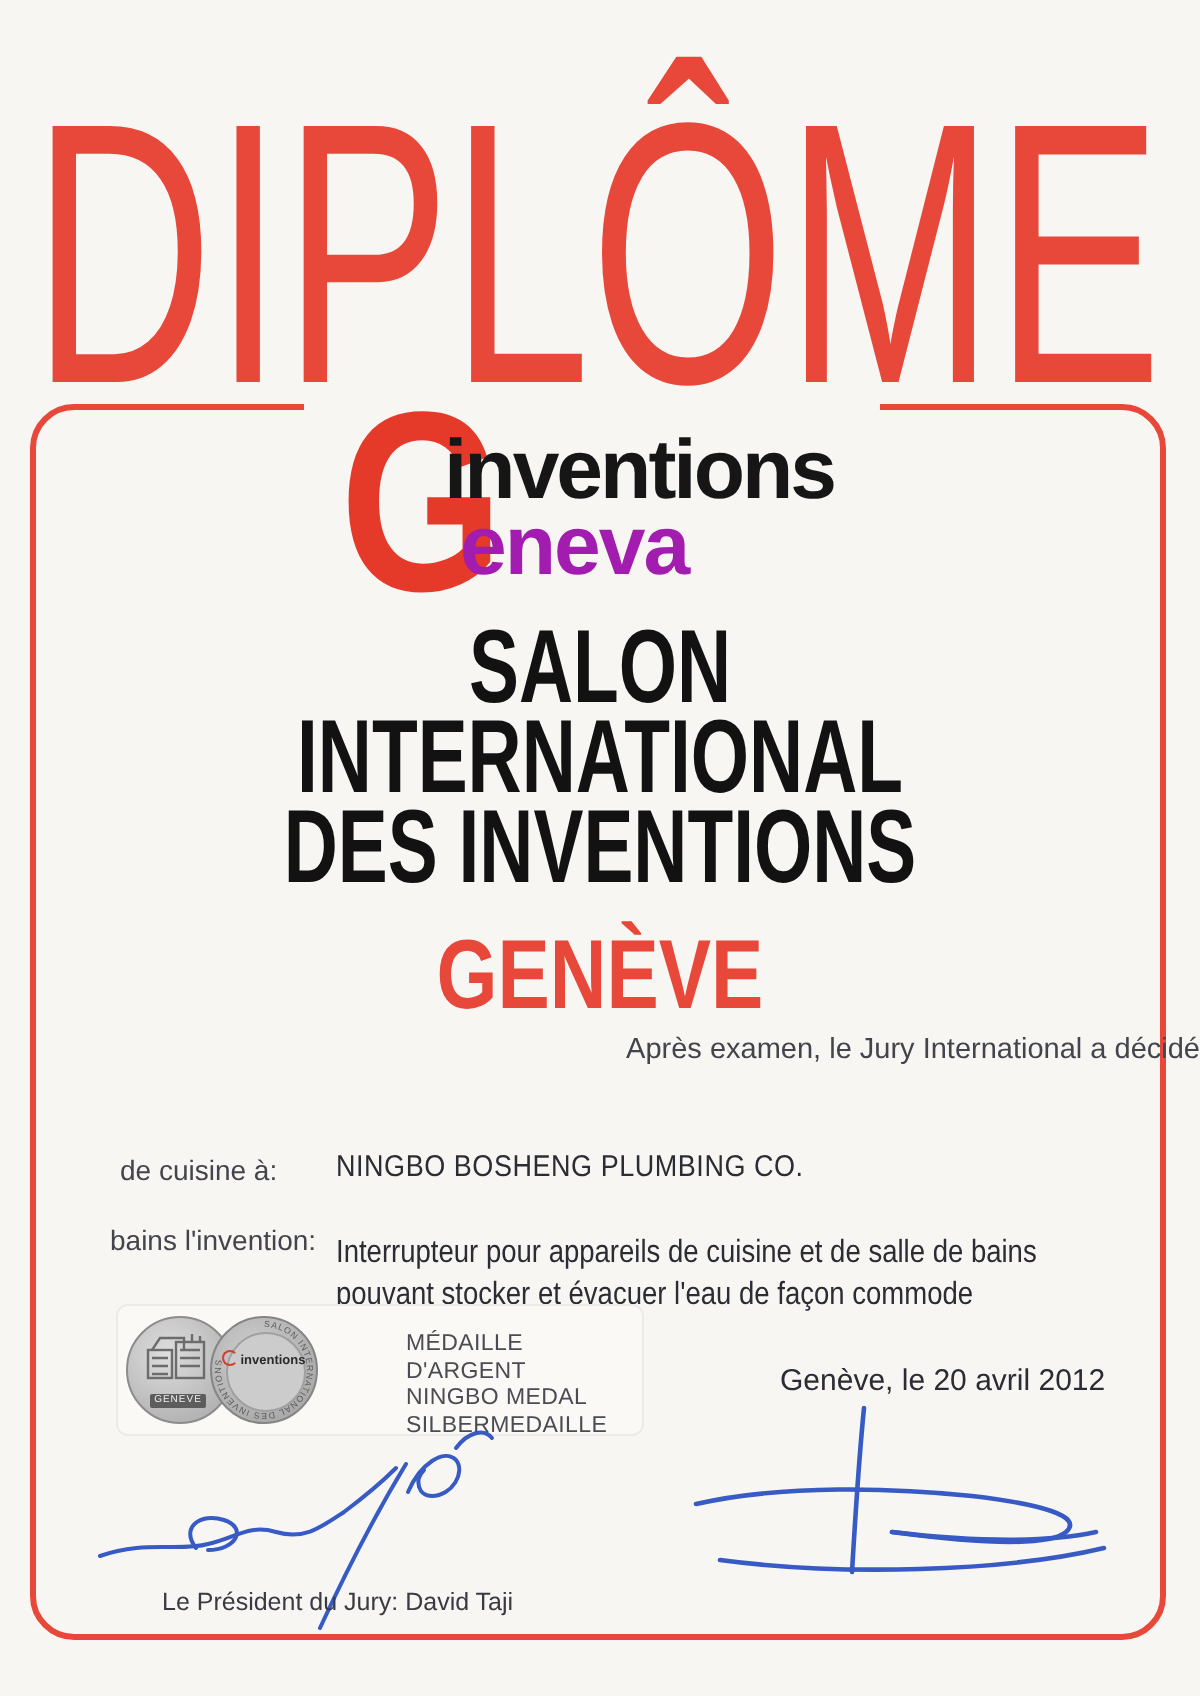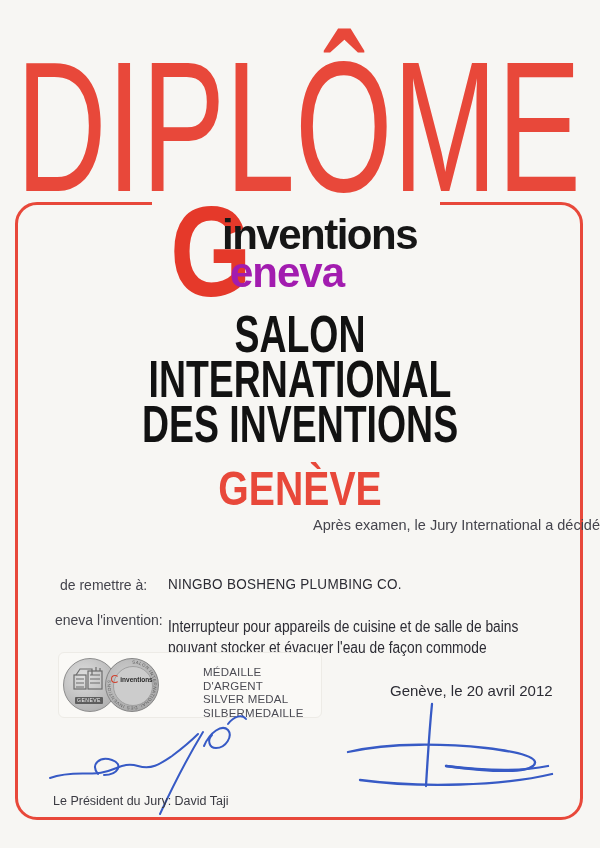--- a/index.html
+++ b/index.html
@@ -79,21 +79,21 @@
   }
   .mini-mark{
     display:inline-block;width:6px;height:6px;border:1.4px solid #d0402e;border-right-color:transparent;
     border-radius:50%;vertical-align:-1px;margin-right:1px;
   }
   .medal-lines{position:absolute;left:130px;top:13px;font-size:11.5px;line-height:13.5px;color:#4b4b53;letter-spacing:0.2px;margin-left:14px;}
   
   .date{position:absolute;left:390px;top:682px;font-size:15px;color:#2c2c34;white-space:nowrap;text-align:center;}
   
   .sig-svg{position:absolute;left:0;top:690px;width:600px;height:130px;}
-  .sig-label{position:absolute;top:794px;font-size:12.5px;color:#3a3a42;white-space:nowrap;}
+  .sig-label{position:absolute;top:794px;font-size:12.5px;color:#3a3a42;white-space:nowrap;margin-left:28px;}
   .sig-label-jury{left:53px;}
   .sig-label-salon{left:374px;}
 </style>
 </head>
 <body>
 
 <div class="page">
 
   <svg class="title-svg">
     <text x="16" y="191" font-size="186" fill="#e8483a" font-family="Liberation Sans, sans-serif" textLength="565" lengthAdjust="spacingAndGlyphs">DIPLÔME</text>
@@ -114,24 +114,24 @@
     <div class="heading-main">
       <div>SALON</div>
       <div>INTERNATIONAL</div>
       <div>DES INVENTIONS</div>
     </div>
   </div>
   <div class="heading-city">GENÈVE</div>
 
   <div class="intro">Après examen, le Jury International a décidé</div>
 
-  <div class="lbl lbl-remettre">de remettre à:</div>
+  <div class="lbl lbl-remettre">de cuisine à:</div>
   <div class="recipient">NINGBO BOSHENG PLUMBING CO.</div>
 
-  <div class="lbl lbl-invention">eneva l'invention:</div>
+  <div class="lbl lbl-invention">bains l'invention:</div>
   <div class="invention">
     <div>Interrupteur pour appareils de cuisine et de salle de bains</div>
     <div>pouvant stocker et évacuer l'eau de façon commode</div>
   </div>
 
   <div class="medal-box">
     <div class="medal medal-geneva">
       <svg width="40" height="32" viewBox="0 0 40 32">
         <g stroke="#6c6c6c" stroke-width="1.2" fill="none">
           <rect x="4" y="10" width="12" height="14"></rect>
@@ -151,21 +151,21 @@
             <path id="ringpath" d="M26,4.5 a21.5,21.5 0 1,1 -0.02,0"></path>
           </defs>
         <text font-size="4.4" fill="#5c5c5c" letter-spacing="0.5" font-family="Liberation Sans, sans-serif">
           <textPath href="#ringpath">SALON INTERNATIONAL DES INVENTIONS</textPath>
         </text>
       </svg>
       <div class="mini-logo"><span class="mini-mark"></span><span>inventions</span></div>
     </div>
     <div class="medal-lines">
       <div>MÉDAILLE D'ARGENT</div>
-      <div>SILVER MEDAL</div>
+      <div>NINGBO MEDAL</div>
       <div>SILBERMEDAILLE</div>
     </div>
   </div>
 
   <div class="date">Genève, le 20 avril 2012</div>
 
   <svg class="sig-svg">
     <g stroke="#2d52c3" fill="none" stroke-linecap="round" stroke-linejoin="round" opacity="0.95">
 
       <g stroke-width="2">

